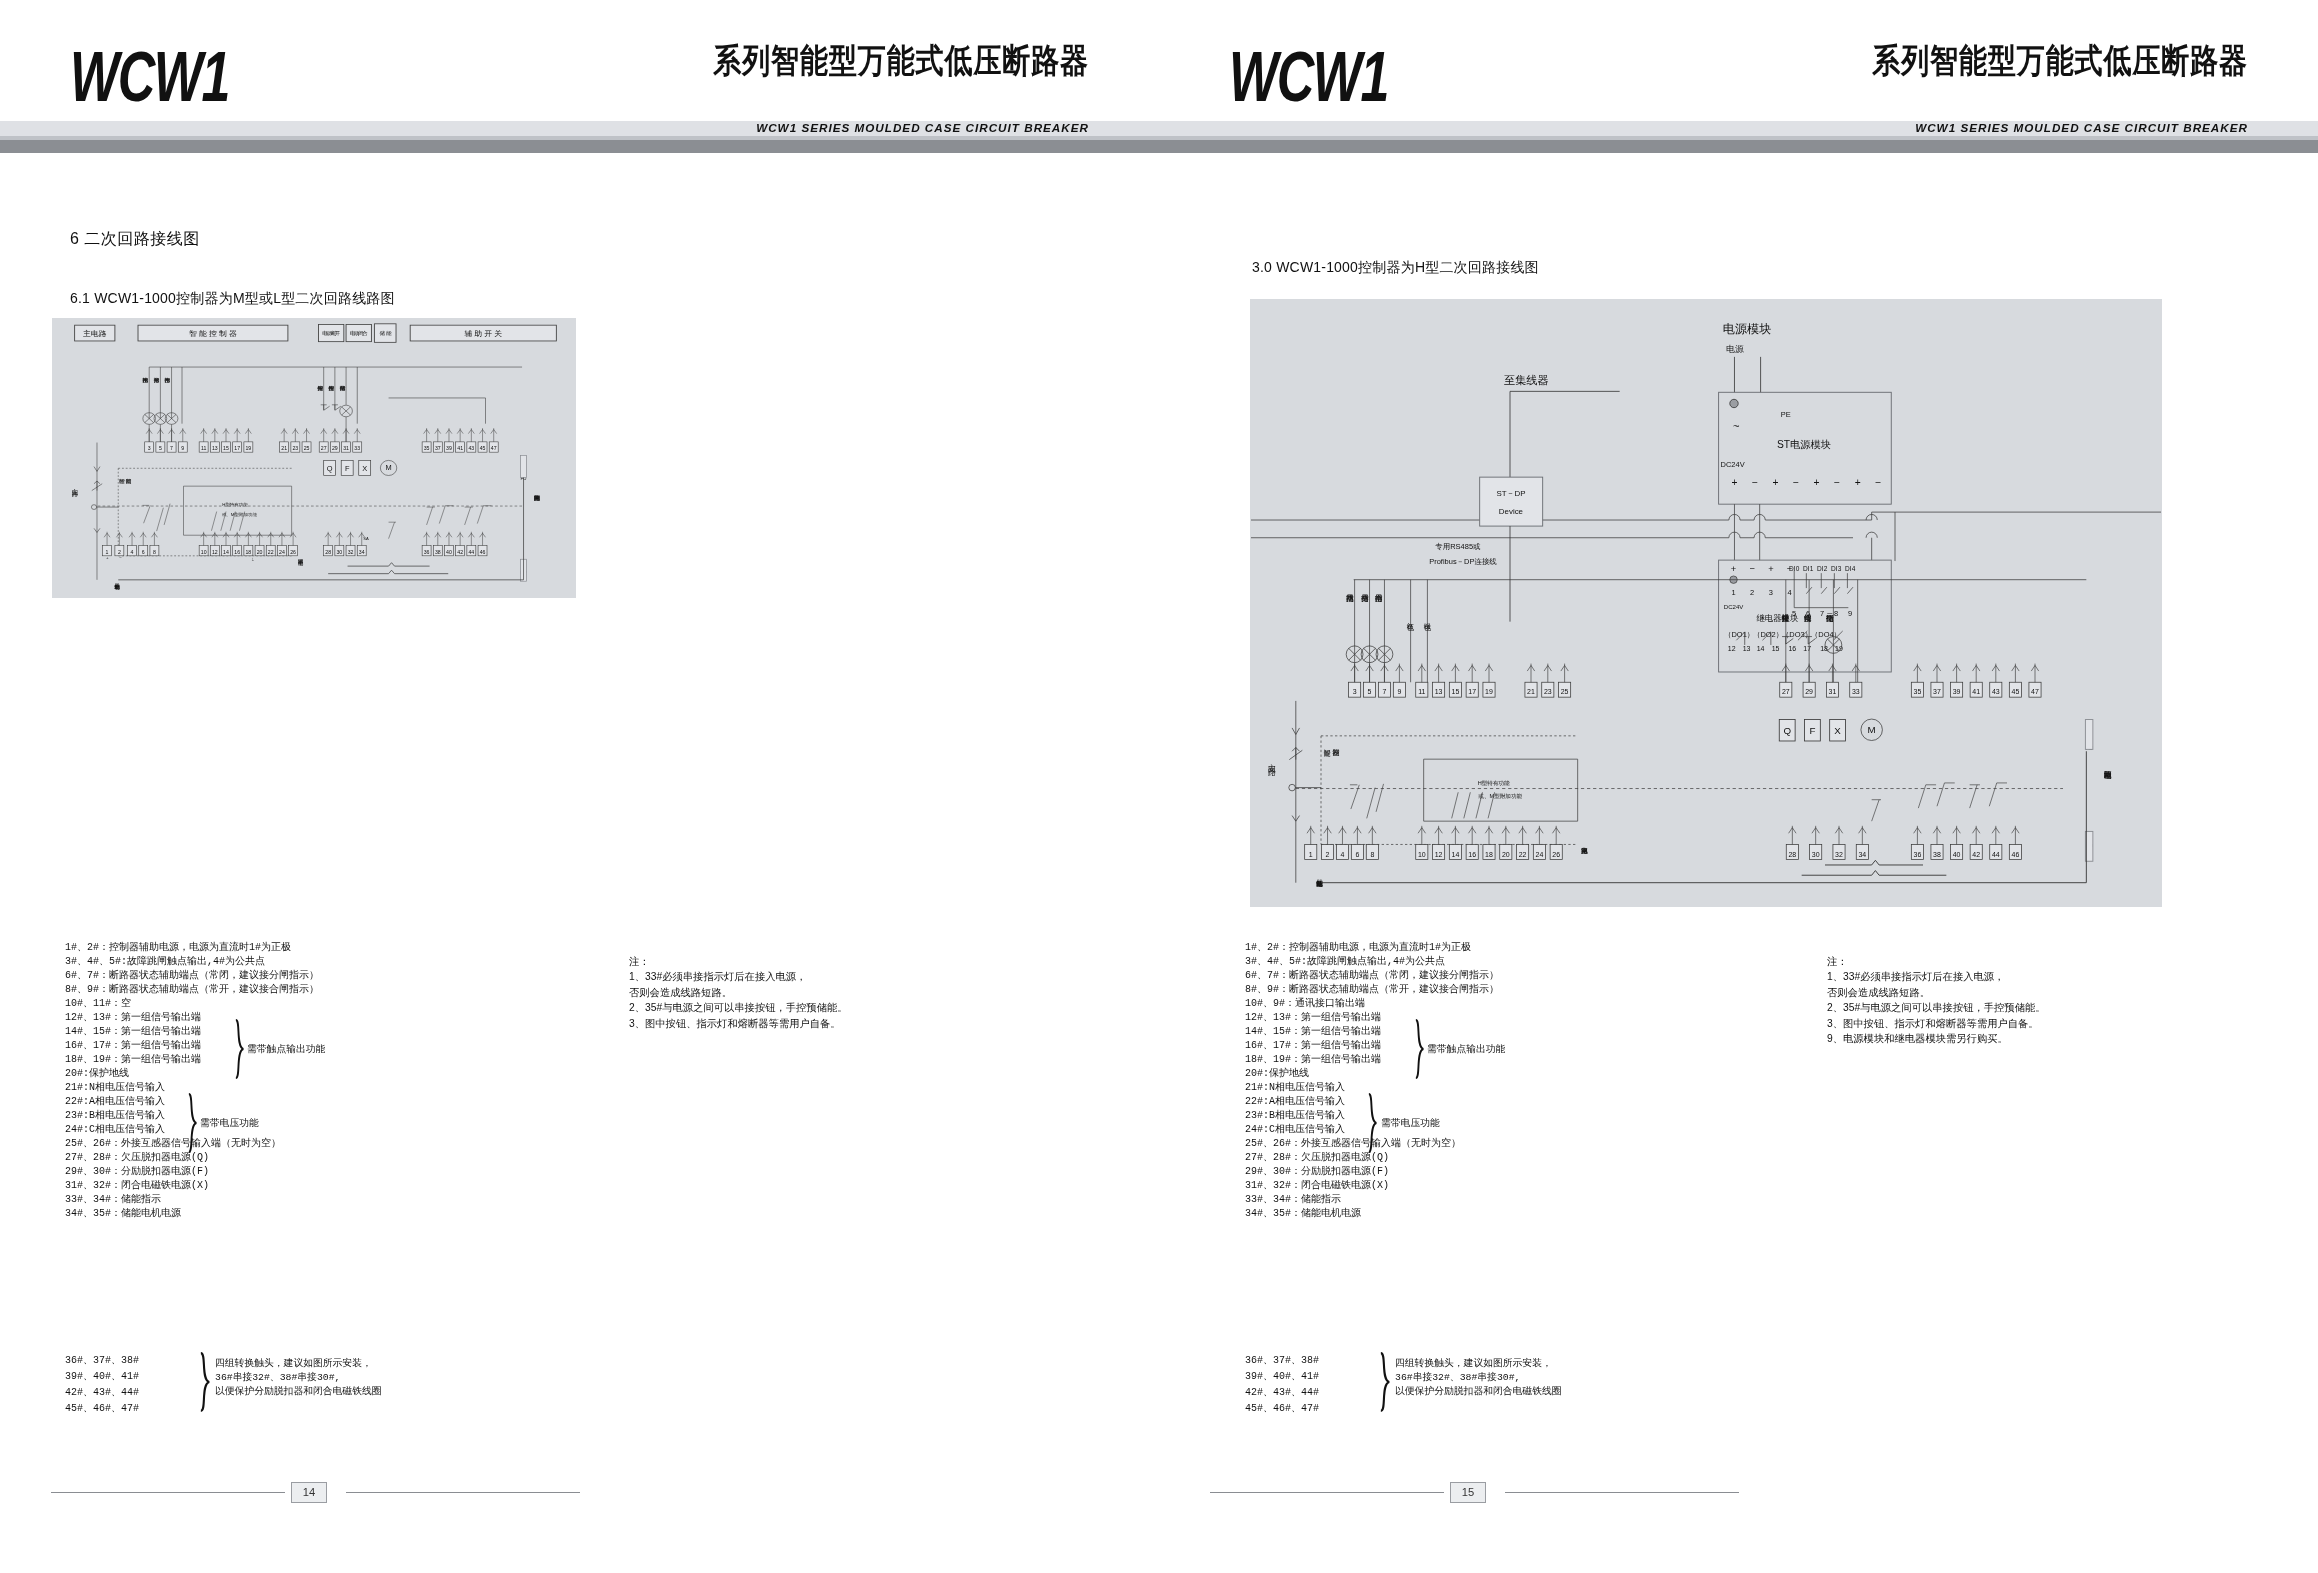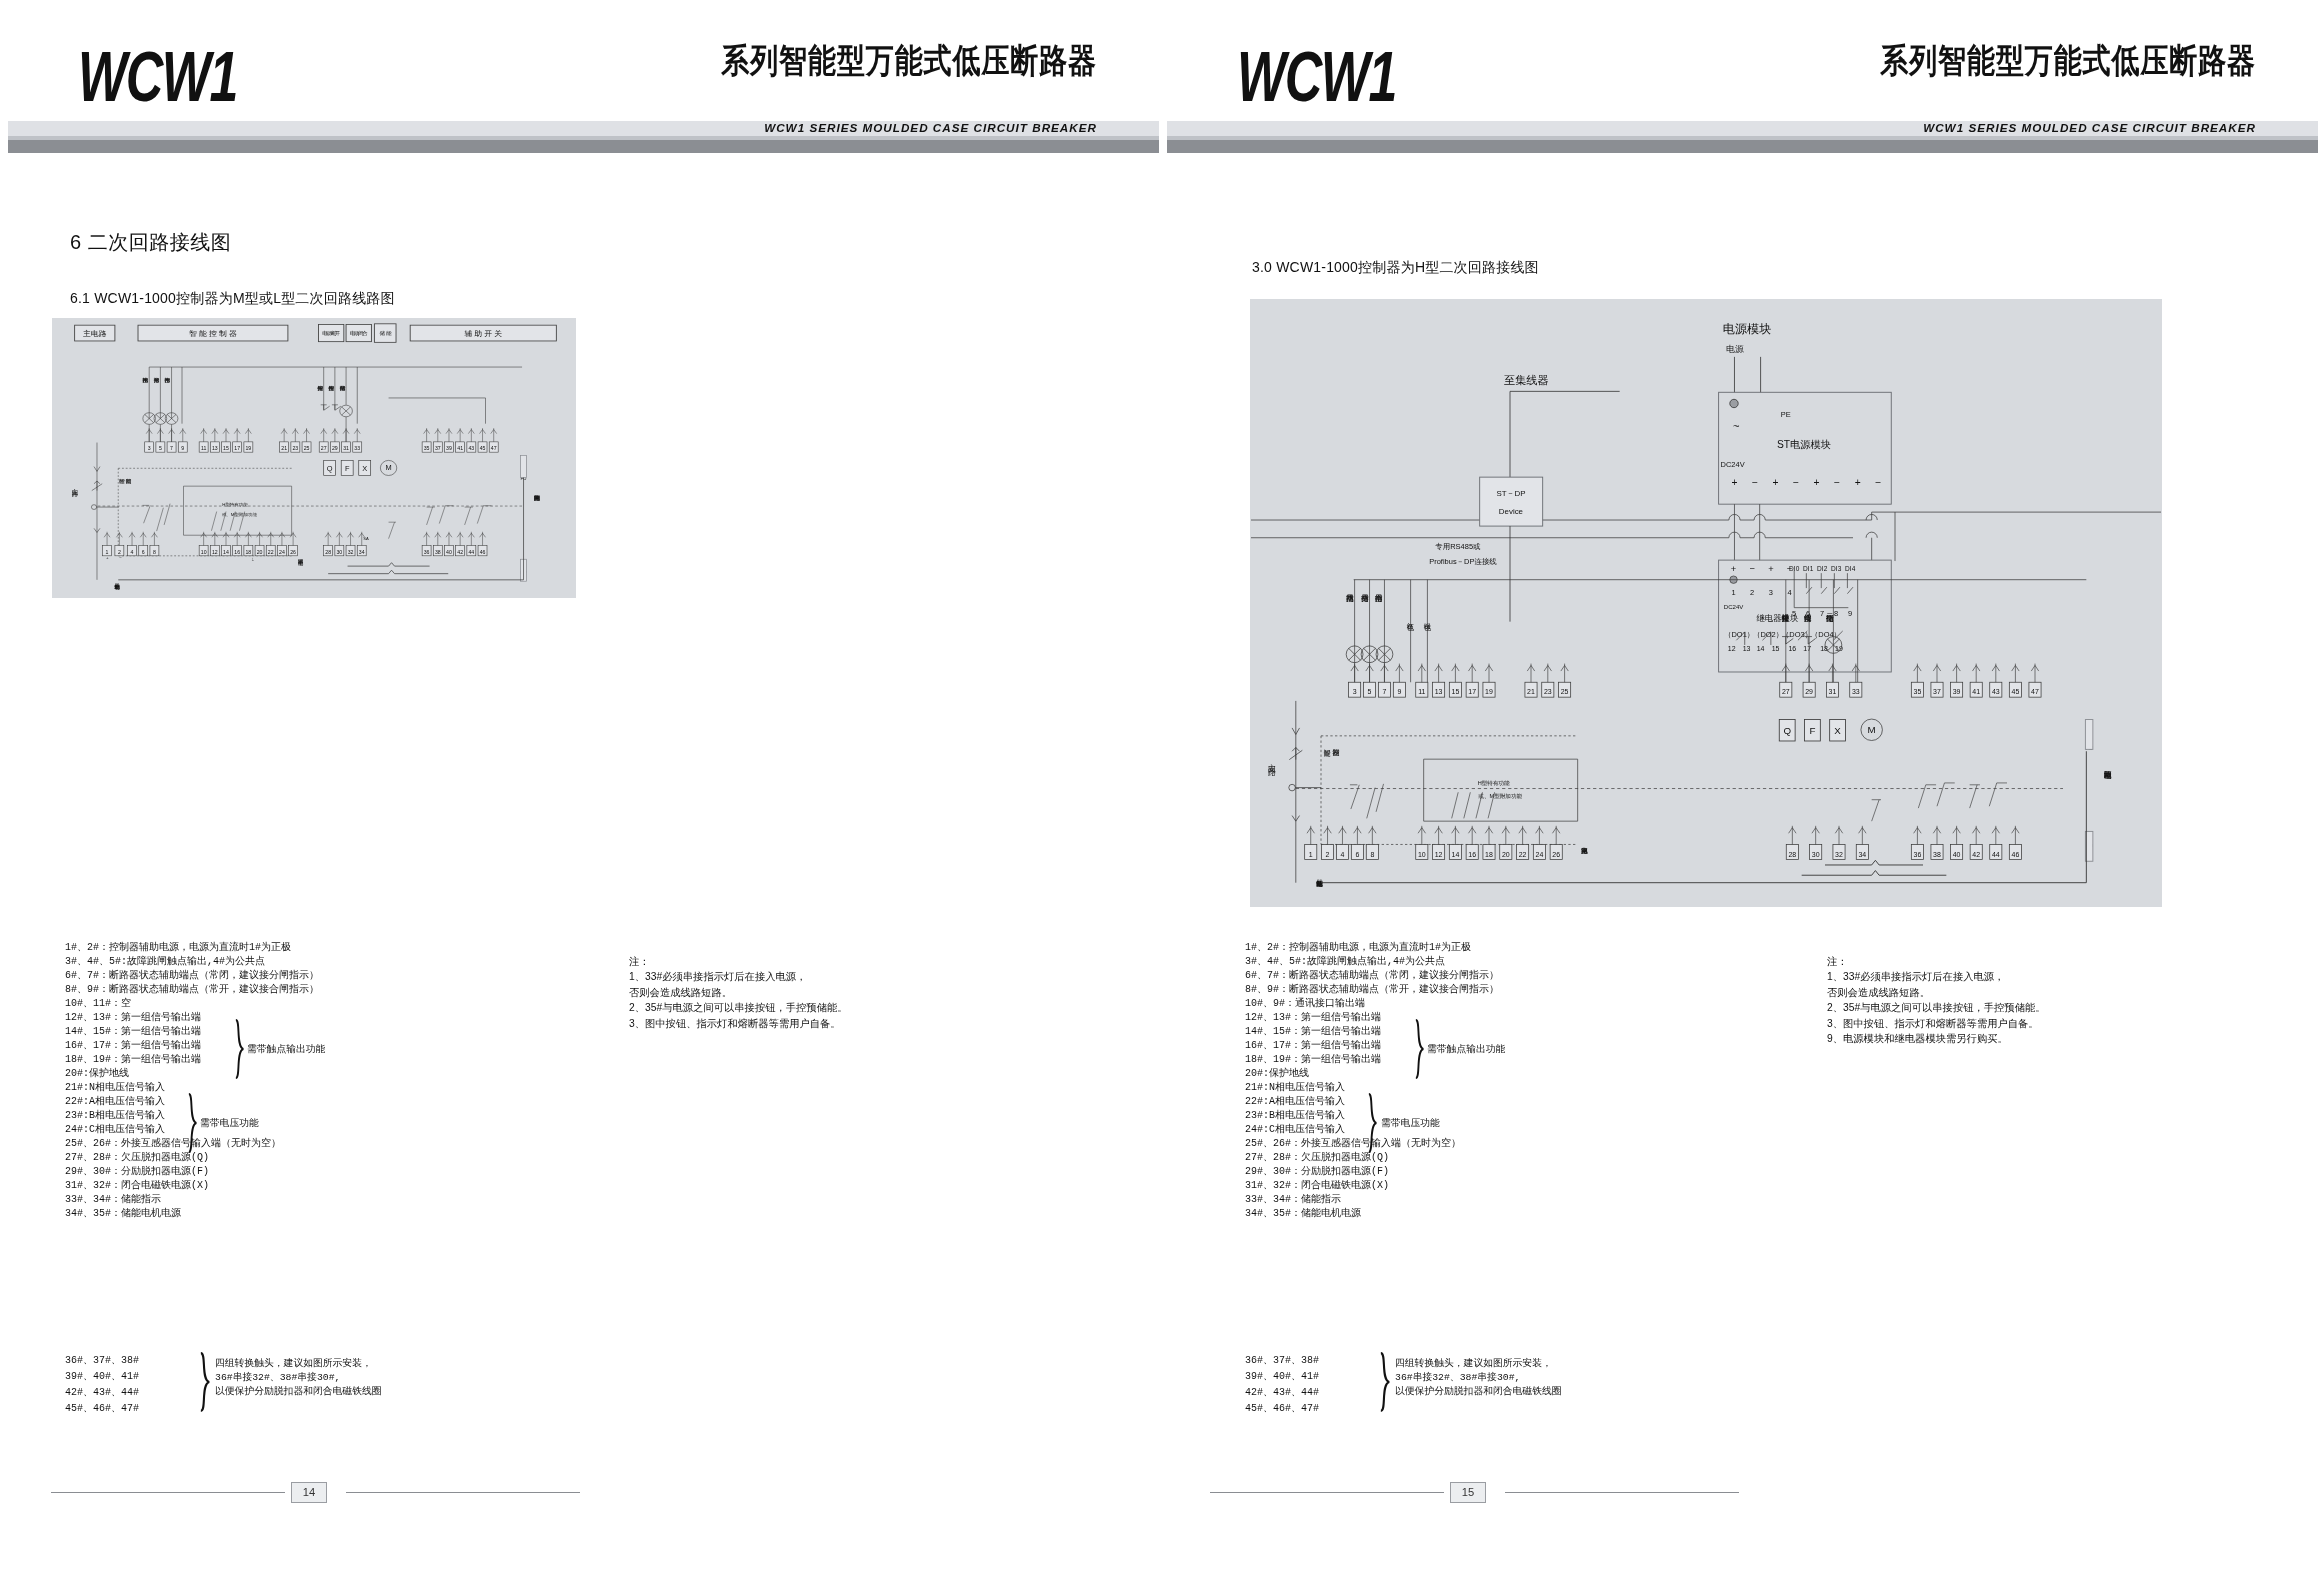--- a/index.html
+++ b/index.html
@@ -9,21 +9,21 @@
     font-family: "Liberation Sans", "DejaVu Sans", sans-serif;
     overflow: hidden;
   }
   .spread { position: relative; width: 2319px; height: 1573px; background:#fff; }
   .page { position: absolute; top: 0; height: 1573px; width: 1159px; background: #fff; }
   .page-left  { left: 0; }
   .page-right { left: 1159px; }
   .gutter { position:absolute; left:1159px; top:0; width:0.9px; height:1573px; background:#c9c9c9; }
 
   
-  .hdr { position:absolute; left:0; top:0; width:1159px; height:159px;margin-left:8px; }
+  .hdr { position:absolute; left:0; top:0; width:1159px; height:159px; }
   .hdr .band-light { position:absolute; left:0; top:121px; width:1159px; height:24px; background:#dfe1e5; }
   .hdr .band-mid   { position:absolute; left:0; top:136px; width:1159px; height:13px; background:#bfc2c7; }
   .hdr .band-dark  { position:absolute; left:0; top:140px; width:1159px; height:13px; background:#8b8e93; }
   .hdr .logo {
     position:absolute; left:70px; top:36px;
     font-size: 52px; font-weight: bold; font-style: italic;
     letter-spacing: -1.4px; color:#111;
     font-family:"Liberation Sans","DejaVu Sans",sans-serif;
     transform: scaleY(1.35); transform-origin: left top;
   }
@@ -32,21 +32,21 @@
     font-size: 28px; font-weight: 600; color:#111; letter-spacing:0.9px;
     font-family:"DejaVu Sans","Liberation Sans",sans-serif;
     transform: scaleY(1.2); transform-origin: right top;
   }
   .hdr .en-title {
     position:absolute; right:70px; top:121px;
     font-size: 11.7px; font-weight: 700; font-style:italic; letter-spacing:1px; color:#111;
   }
 
   
-  .h-sec  { position:absolute; font-size:20px; color:#111; font-weight:500; letter-spacing:0.5px; }
+  .h-sec  { position:absolute; font-size:16px; color:#111; font-weight:500; letter-spacing:0.5px; }
   .h-sub  { position:absolute; font-size:14px; color:#111; font-weight:400; letter-spacing:0.2px; }
 
   
   .diagram { position:absolute; background:#d7dade; border:0.5px solid #d7dade; }
   .diag-svg { position:absolute; left:0; top:0; width:100%; height:100%; }
 
   
   .legend { position:absolute; font-size:10px; line-height:14px; color:#111; white-space:nowrap; }
   .legend .ln { height:14px;font-family:Liberation Mono, monospace; }
   .notes { position:absolute; font-size:10.3px; line-height:15.4px; color:#111; white-space:nowrap; }

